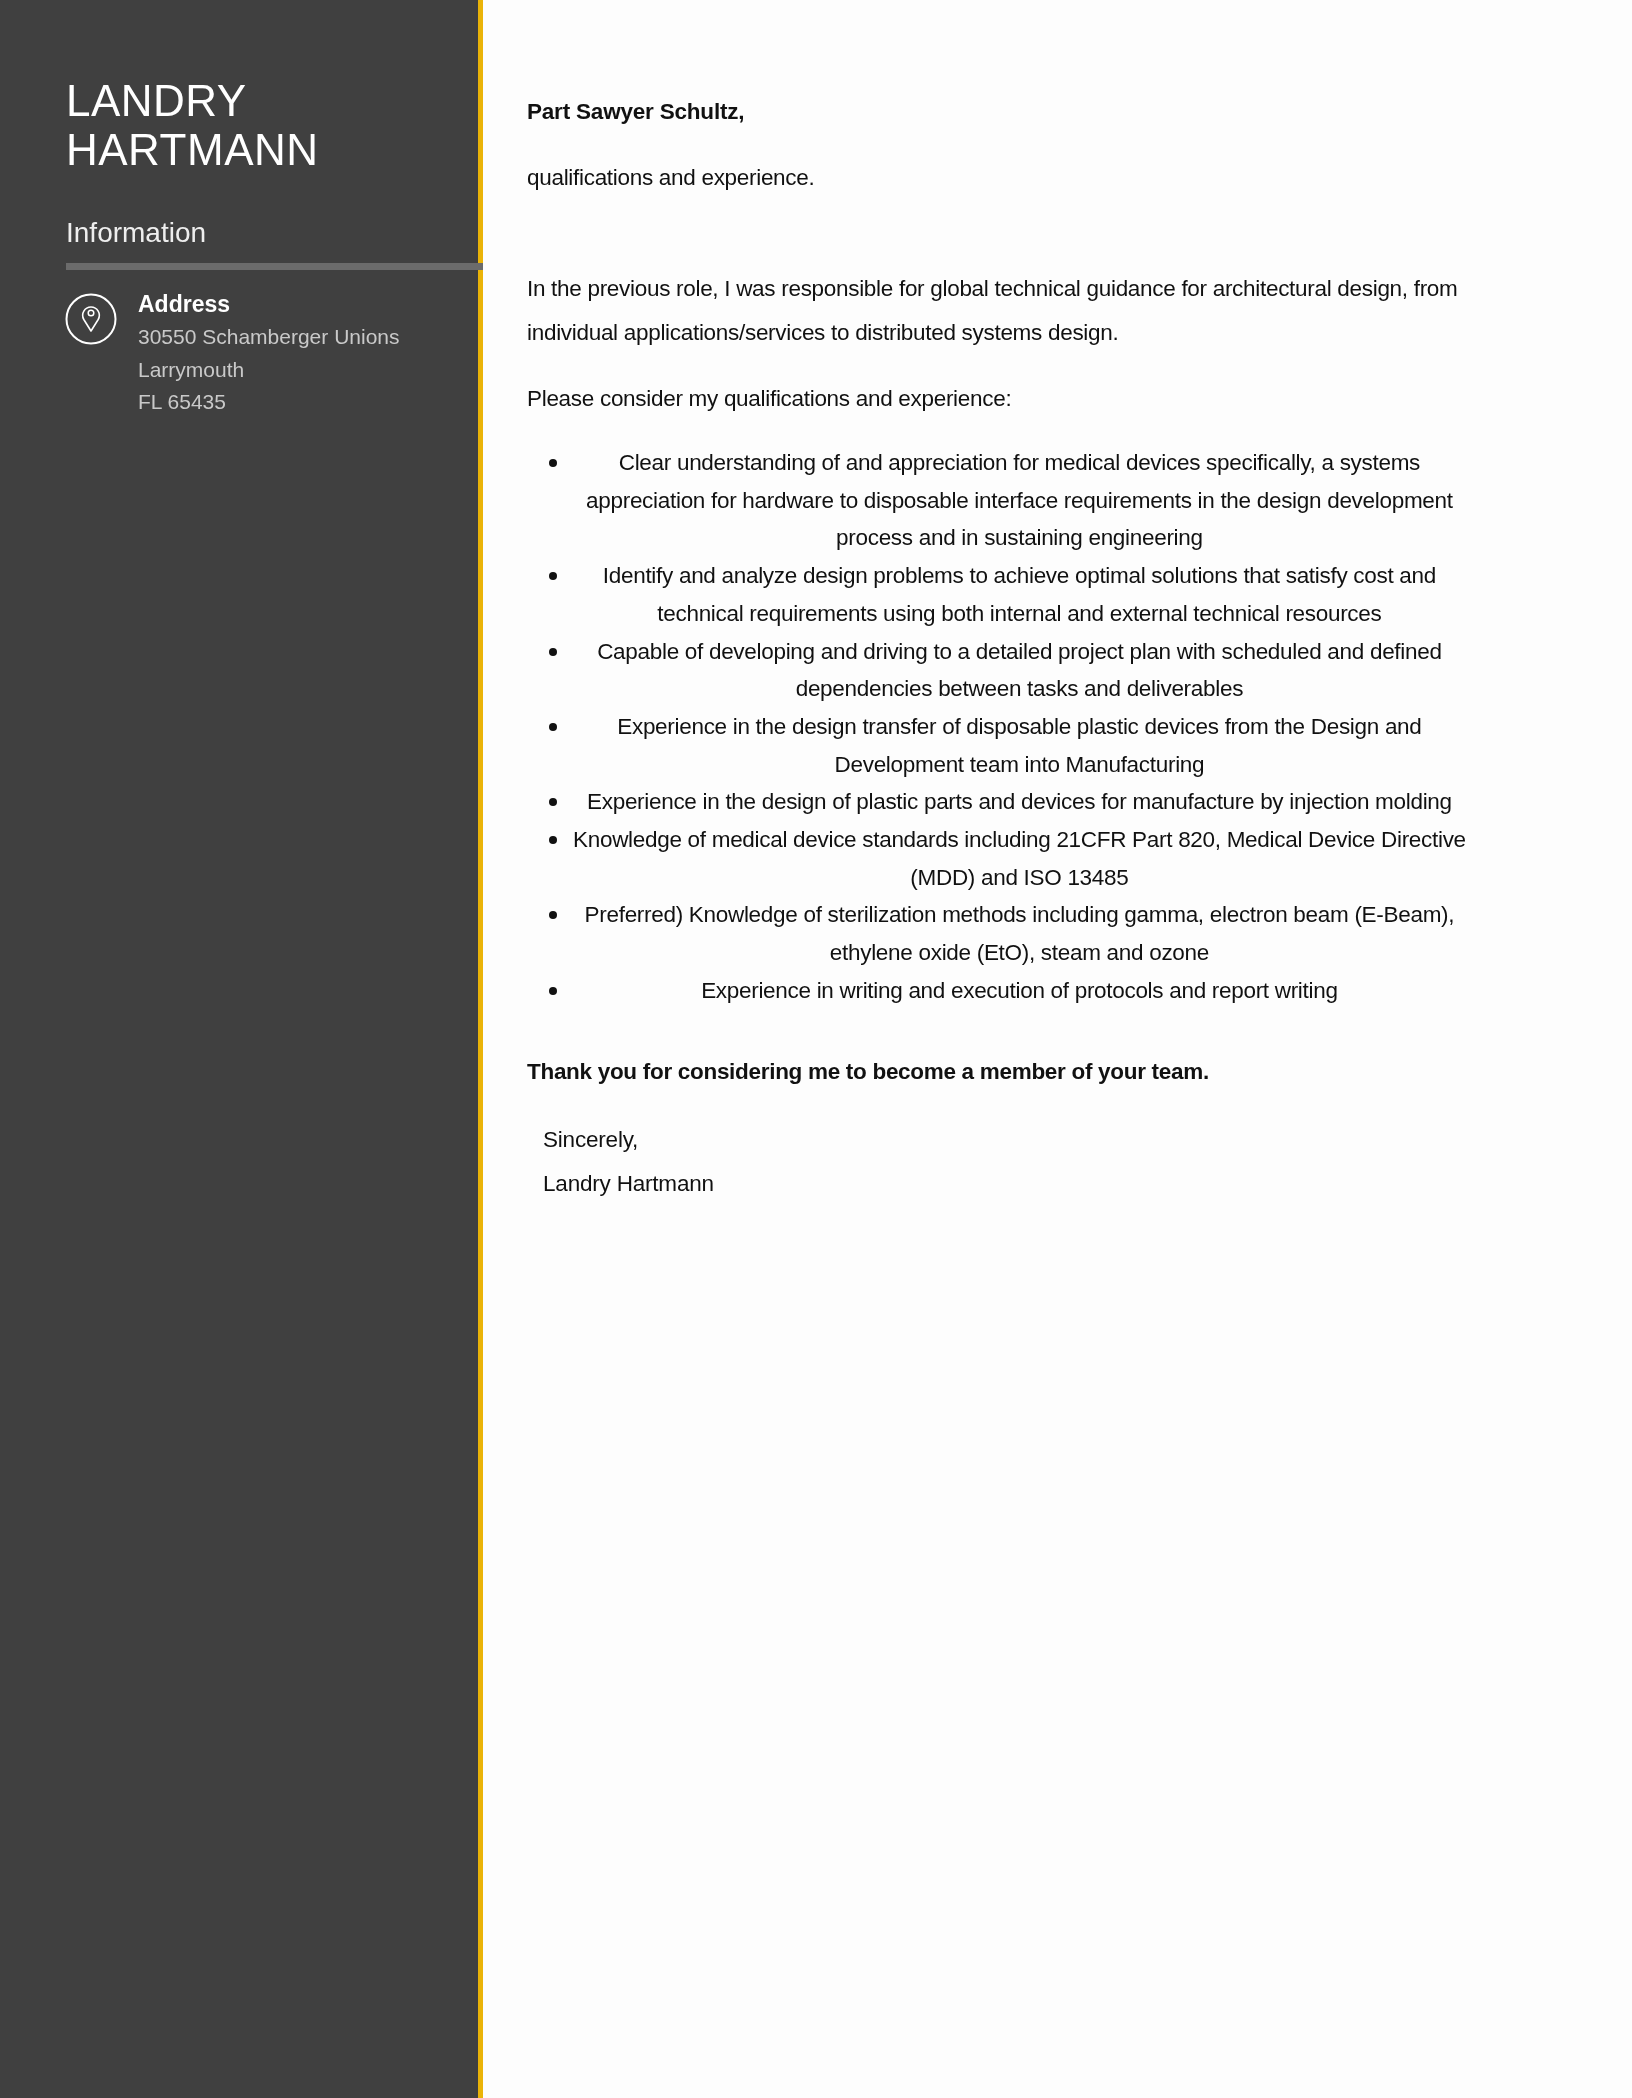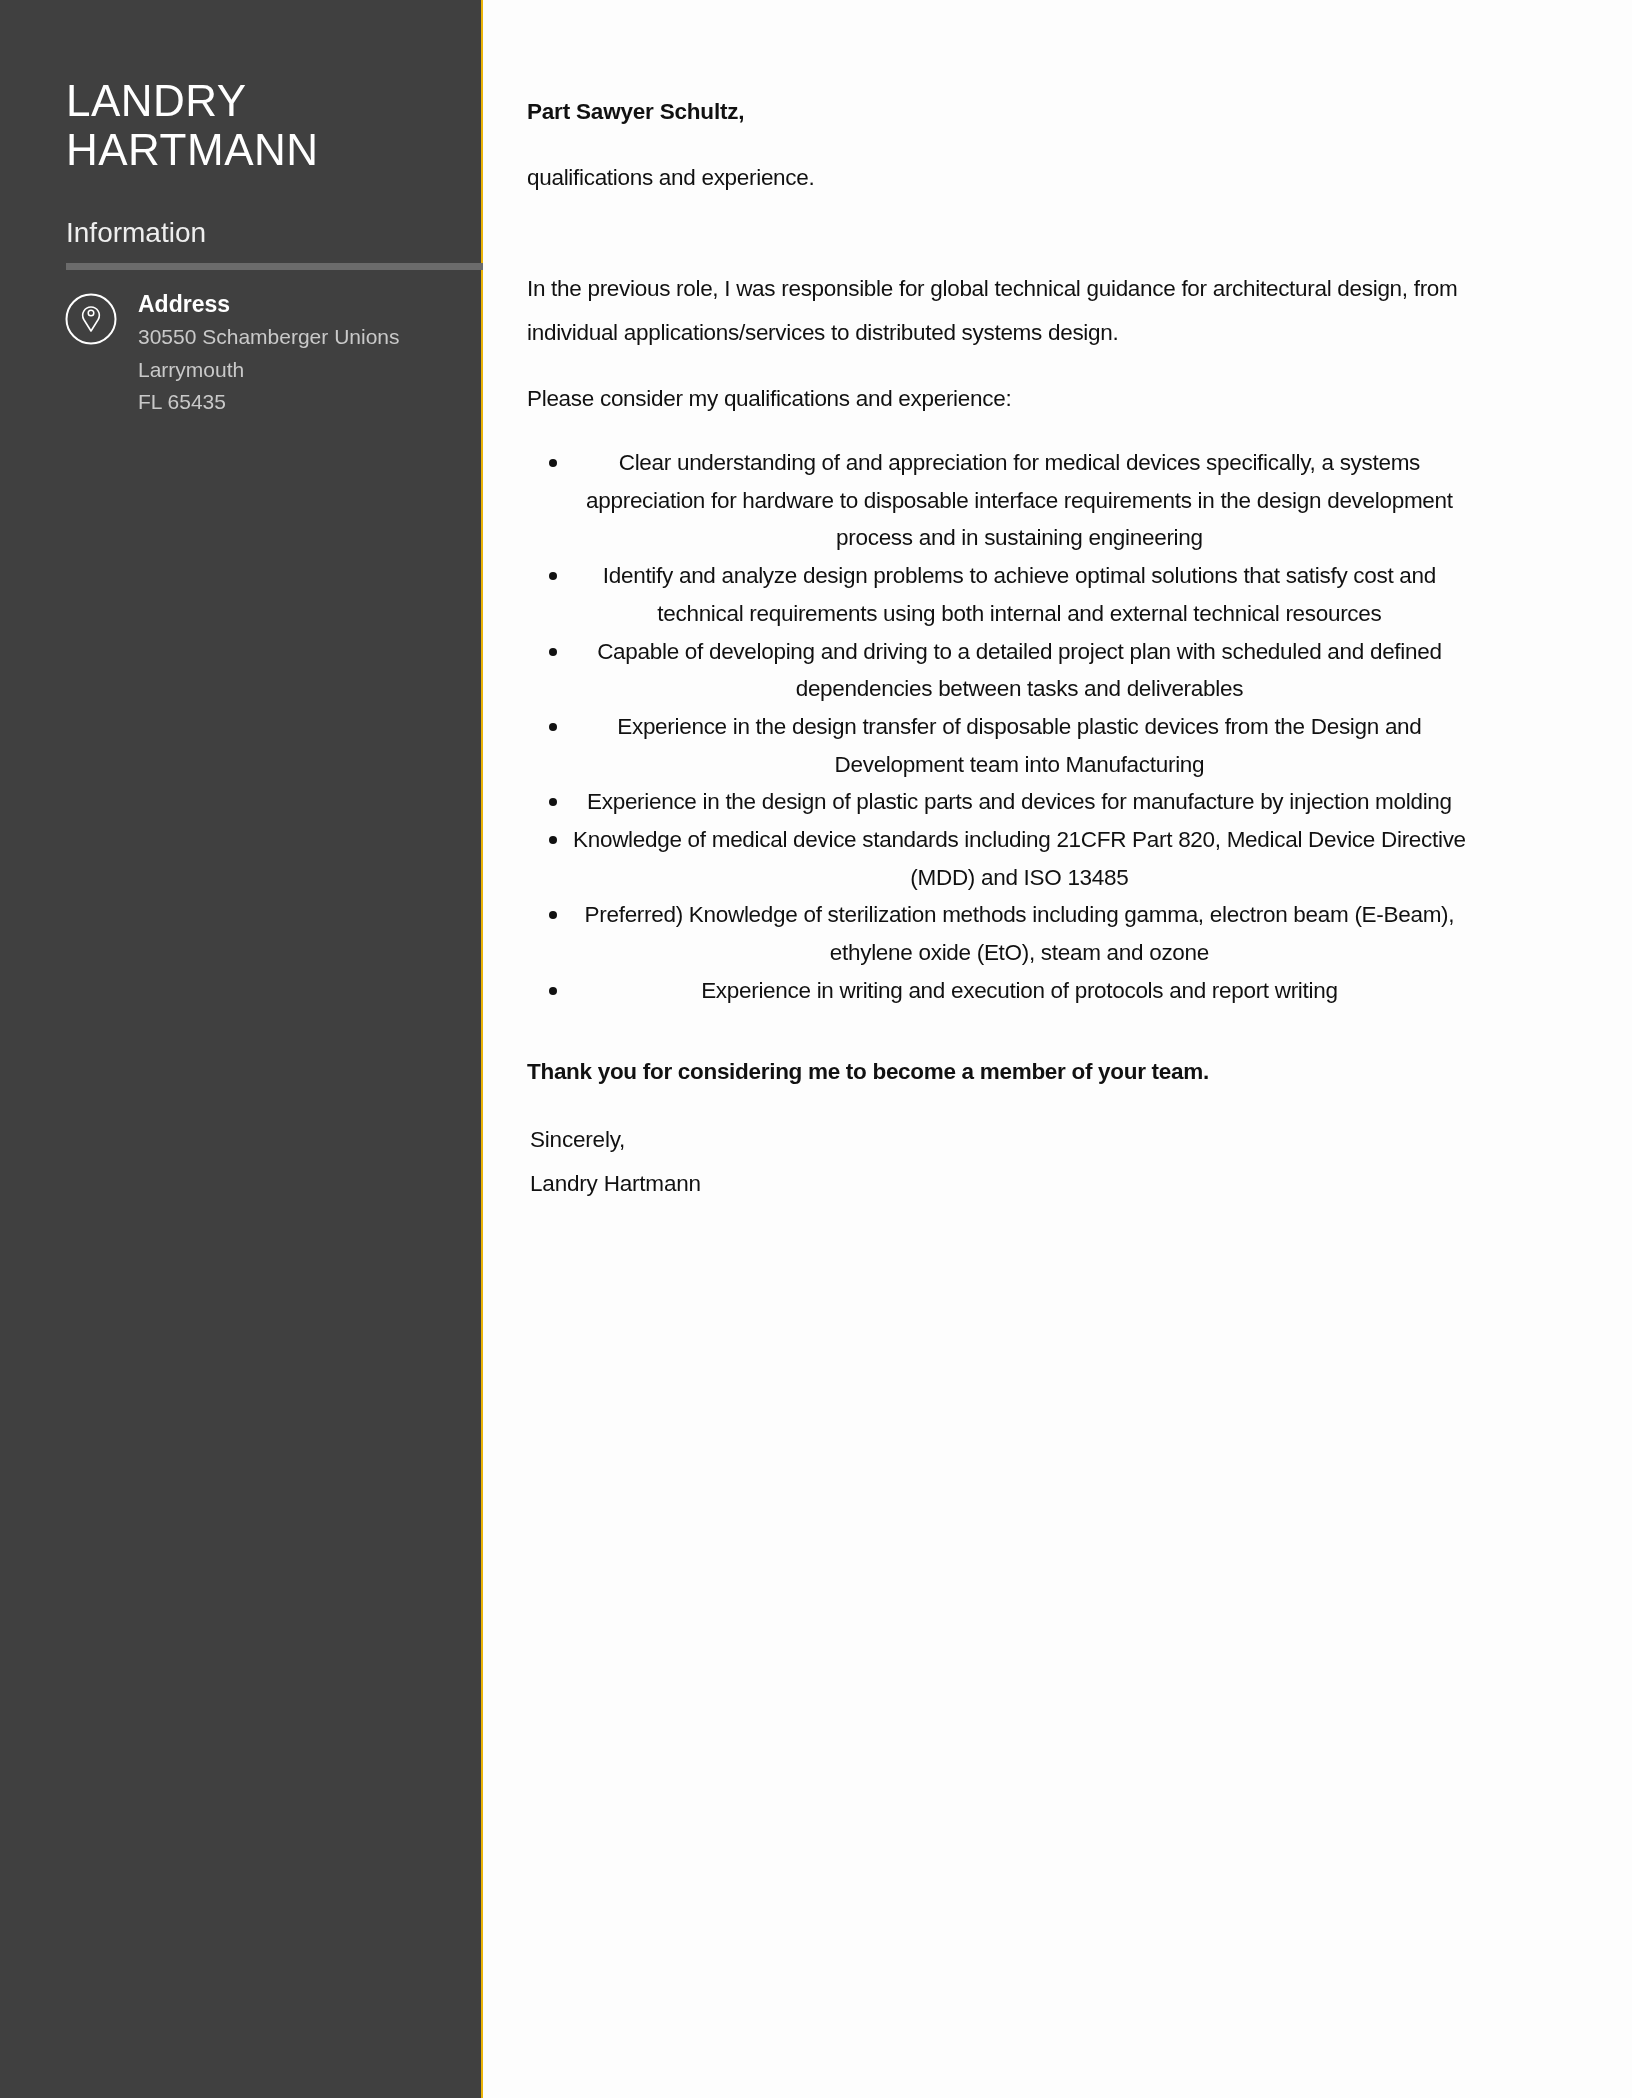--- a/index.html
+++ b/index.html
@@ -14,21 +14,21 @@
       font-family: "Liberation Sans", sans-serif;
       overflow: hidden;
     }
     .sidebar {
       position: absolute;
       left: 0;
       top: 0;
       width: 483px;
       height: 2098px;
       background: #404040;
-      border-right: 2px solid #eab308;
+      border-right: 5px solid #eab308;
       box-sizing: border-box;
     }
     .name {
       position: absolute;
       left: 66px;
       top: 76px;
       color: #ffffff;
       font-size: 44px;
       line-height: 49px;
       letter-spacing: 0.5px;
@@ -138,21 +138,21 @@
       left: 0;
       top: 1056px;
       font-size: 22.5px;
       font-weight: bold;
       line-height: 32px;
       white-space: nowrap;
       letter-spacing: -0.3px;
     }
     .signoff {
       position: absolute;
-      left: 3px;
+      left: 16px;
       top: 1118px;
       font-size: 22.5px;
       line-height: 44px;
       letter-spacing: -0.2px;
     }
     .signoff span { display: block; white-space: nowrap; }
   </style>
 </head>
 <body>
 

